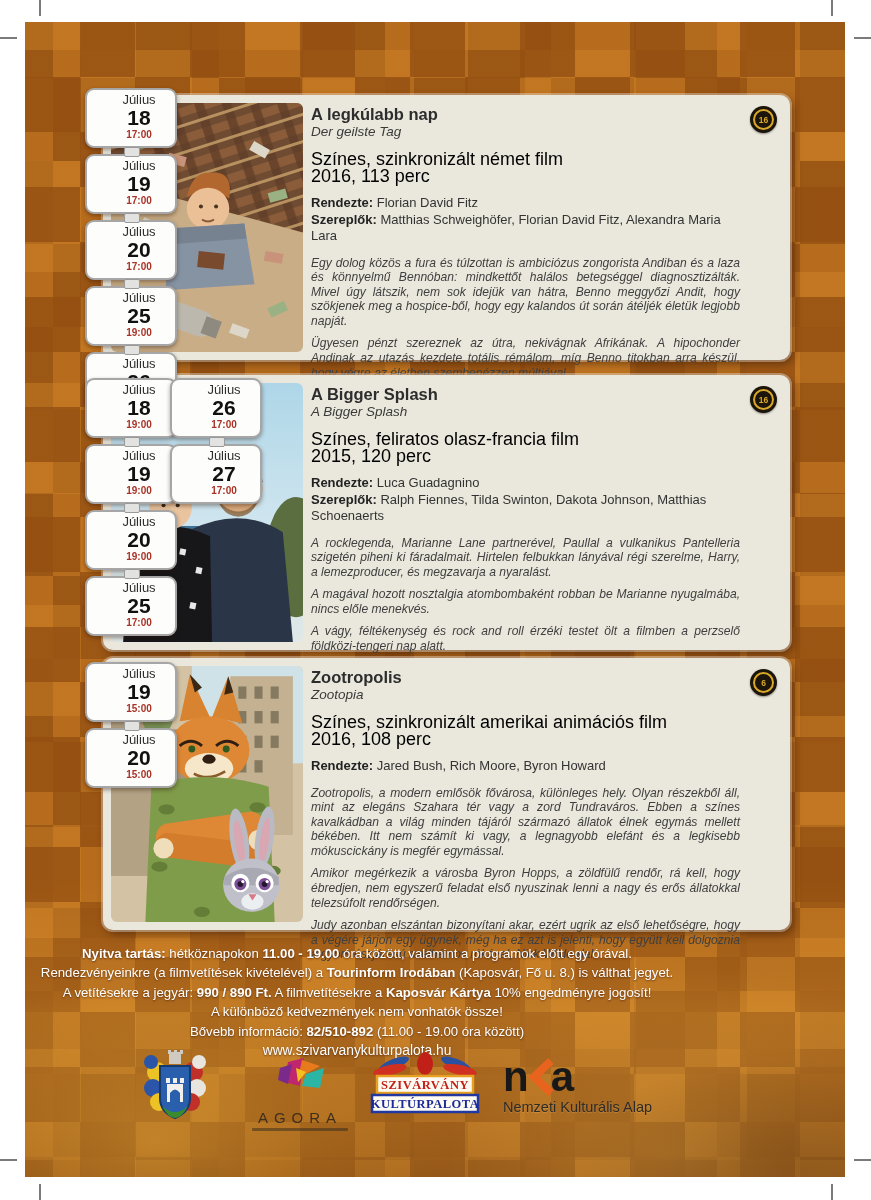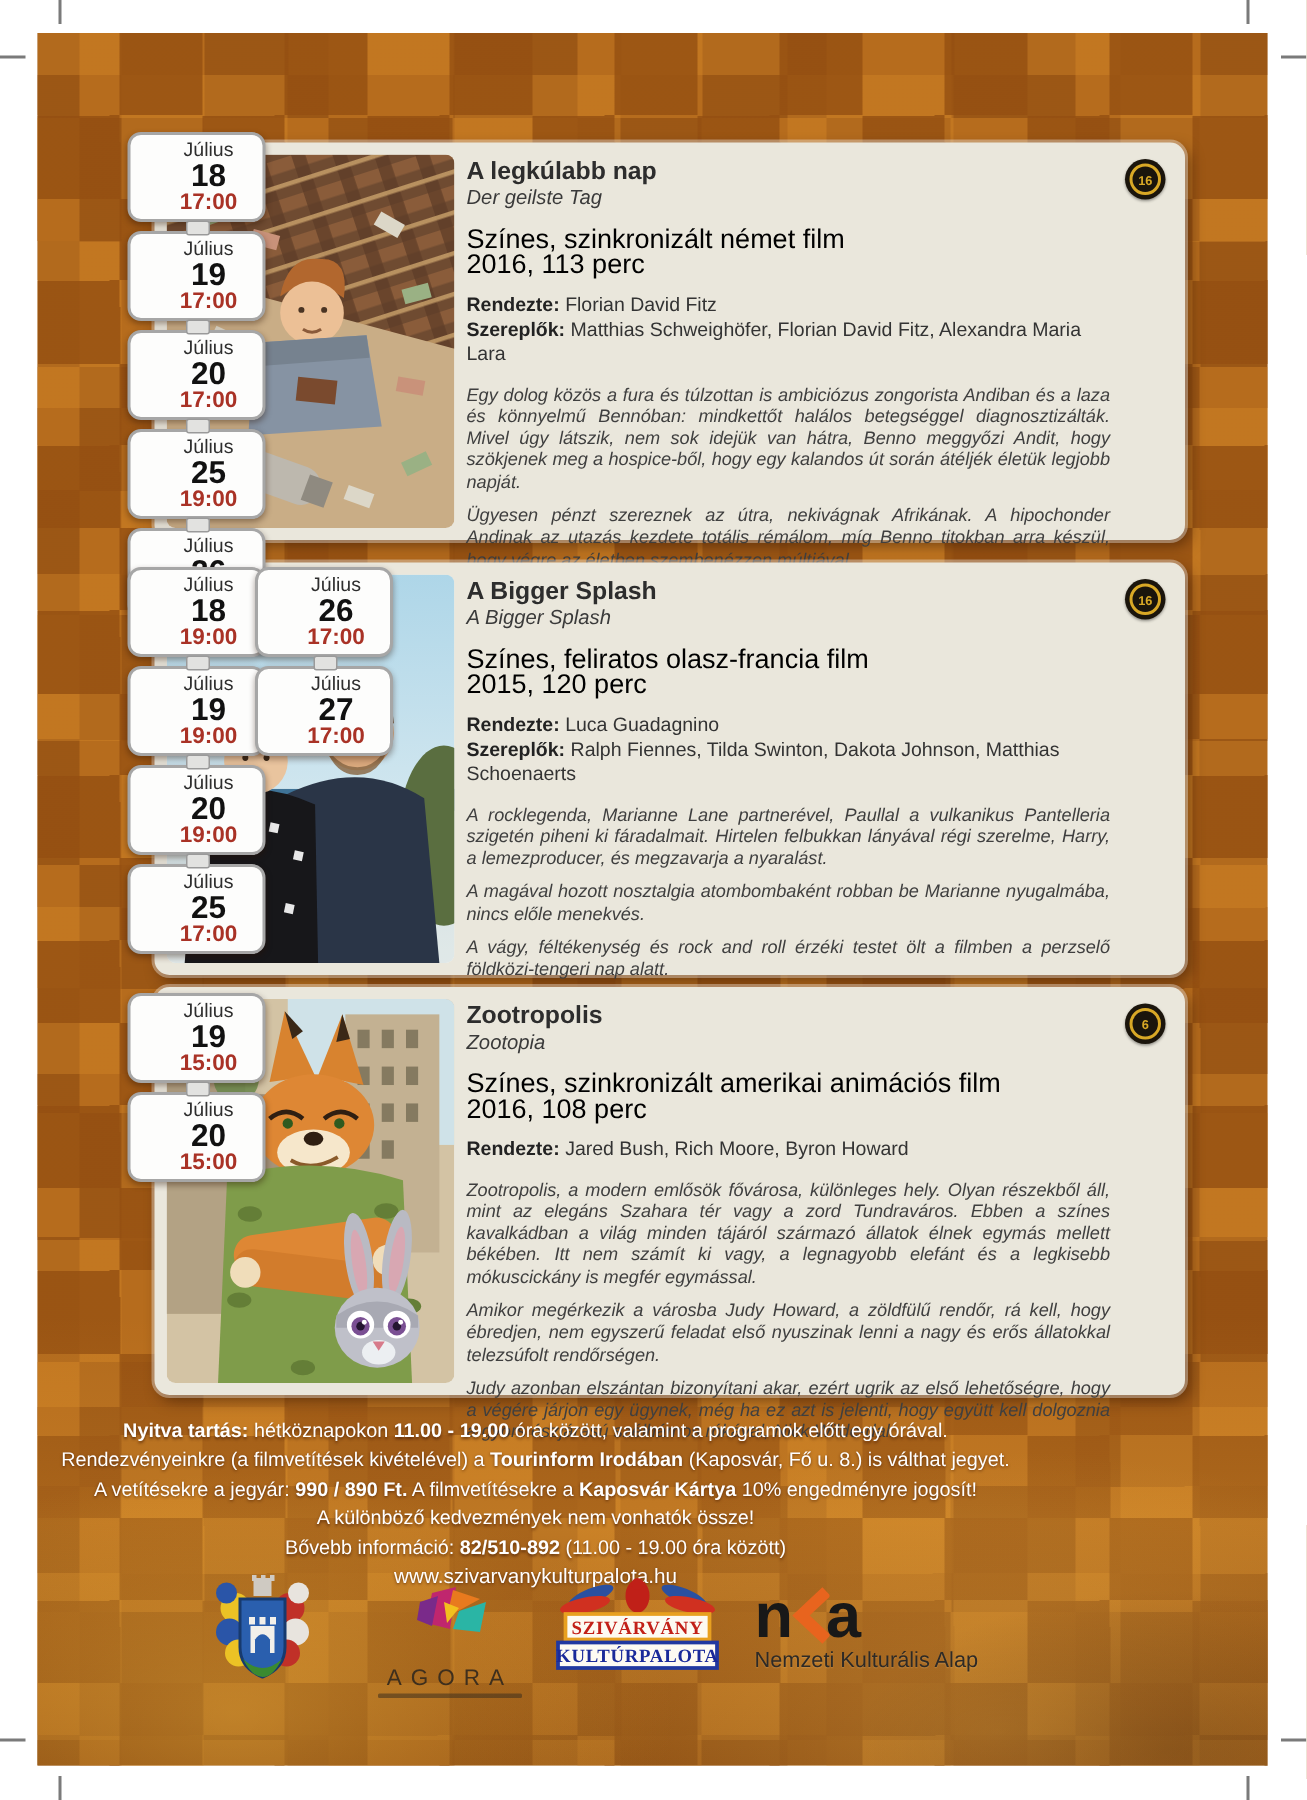--- a/index.html
+++ b/index.html
@@ -51,21 +51,21 @@
 
   
   .badge-col{position:absolute;display:flex;flex-direction:column;gap:6px;z-index:3;width:76px;}
   .badge{position:relative;width:72px;background:#fdfdfc;border:2px solid #a6a6a6;
     border-radius:9px;text-align:center;padding:3px 0 4px 16px;
     box-shadow:0 2px 4px rgba(40,15,0,.4);}
   .badge + .badge::before{content:"";position:absolute;top:-9px;left:50%;margin-left:-7px;
     width:14px;height:8px;background:#e2e2e0;border:1px solid #9a9a9a;border-radius:2px;}
   .badge .m{font-size:13px;line-height:14px;color:#2e2e2e;}
   .badge .d{font-size:21px;line-height:21px;font-weight:bold;color:#111;}
-  .badge .t{font-size:15px;line-height:14px;font-weight:bold;color:#a93226;}
+  .badge .t{font-size:10px;line-height:14px;font-weight:bold;color:#a93226;}
 
   
   .footer-text{position:absolute;left:0;top:922px;width:664px;z-index:1;text-align:center;
     color:#fff;font-size:13.2px;line-height:19.4px;text-shadow:0 1px 2px rgba(60,20,0,.65);}
   .footer-text b{font-weight:bold;}
   .footer-text .site{font-weight:normal;font-size:13.8px;}
 
   
   .logo{position:absolute;z-index:1;}
   .agora-label{font-size:15px;letter-spacing:6px;color:#3e2f1d;text-align:center;
@@ -364,21 +364,21 @@
         <div class="orig">Zootopia</div>
         <div class="meta">
           <div>Színes, szinkronizált amerikai animációs film</div>
           <div>2016, 108 perc</div>
         </div>
         <div class="credits">
           <div><b>Rendezte:</b> <span>Jared Bush, Rich Moore, Byron Howard</span></div>
         </div>
         <div class="desc">
           <p>Zootropolis, a modern emlősök fővárosa, különleges hely. Olyan részekből áll, mint az elegáns Szahara tér vagy a zord Tundraváros. Ebben a színes kavalkádban a világ minden tájáról származó állatok élnek egymás mellett békében. Itt nem számít ki vagy, a legnagyobb elefánt és a legkisebb mókuscickány is megfér egymással.</p>
-          <p>Amikor megérkezik a városba Judy Howard, a zöldfülű rendőr, rá kell, hogy ébredjen, nem egyszerű feladat első nyuszinak lenni a nagy és erős állatokkal telezsúfolt rendőrségen.</p>
+          <p>Amikor megérkezik a városba Byron Hopps, a zöldfülű rendőr, rá kell, hogy ébredjen, nem egyszerű feladat első nyuszinak lenni a nagy és erős állatokkal telezsúfolt rendőrségen.</p>
           <p>Judy azonban elszántan bizonyítani akar, ezért ugrik az első lehetőségre, hogy a végére járjon egy ügynek, még ha ez azt is jelenti, hogy együtt kell dolgoznia a gyors észjárású szélhámos rókával, Nick Wilde-dal.</p>
         </div>
       </div>
       <div class="rating">
           <i>6</i>
         </div>
     </section>
 
     <div class="badge-col" style="left:60px;top:640px">
       <div class="badge">

